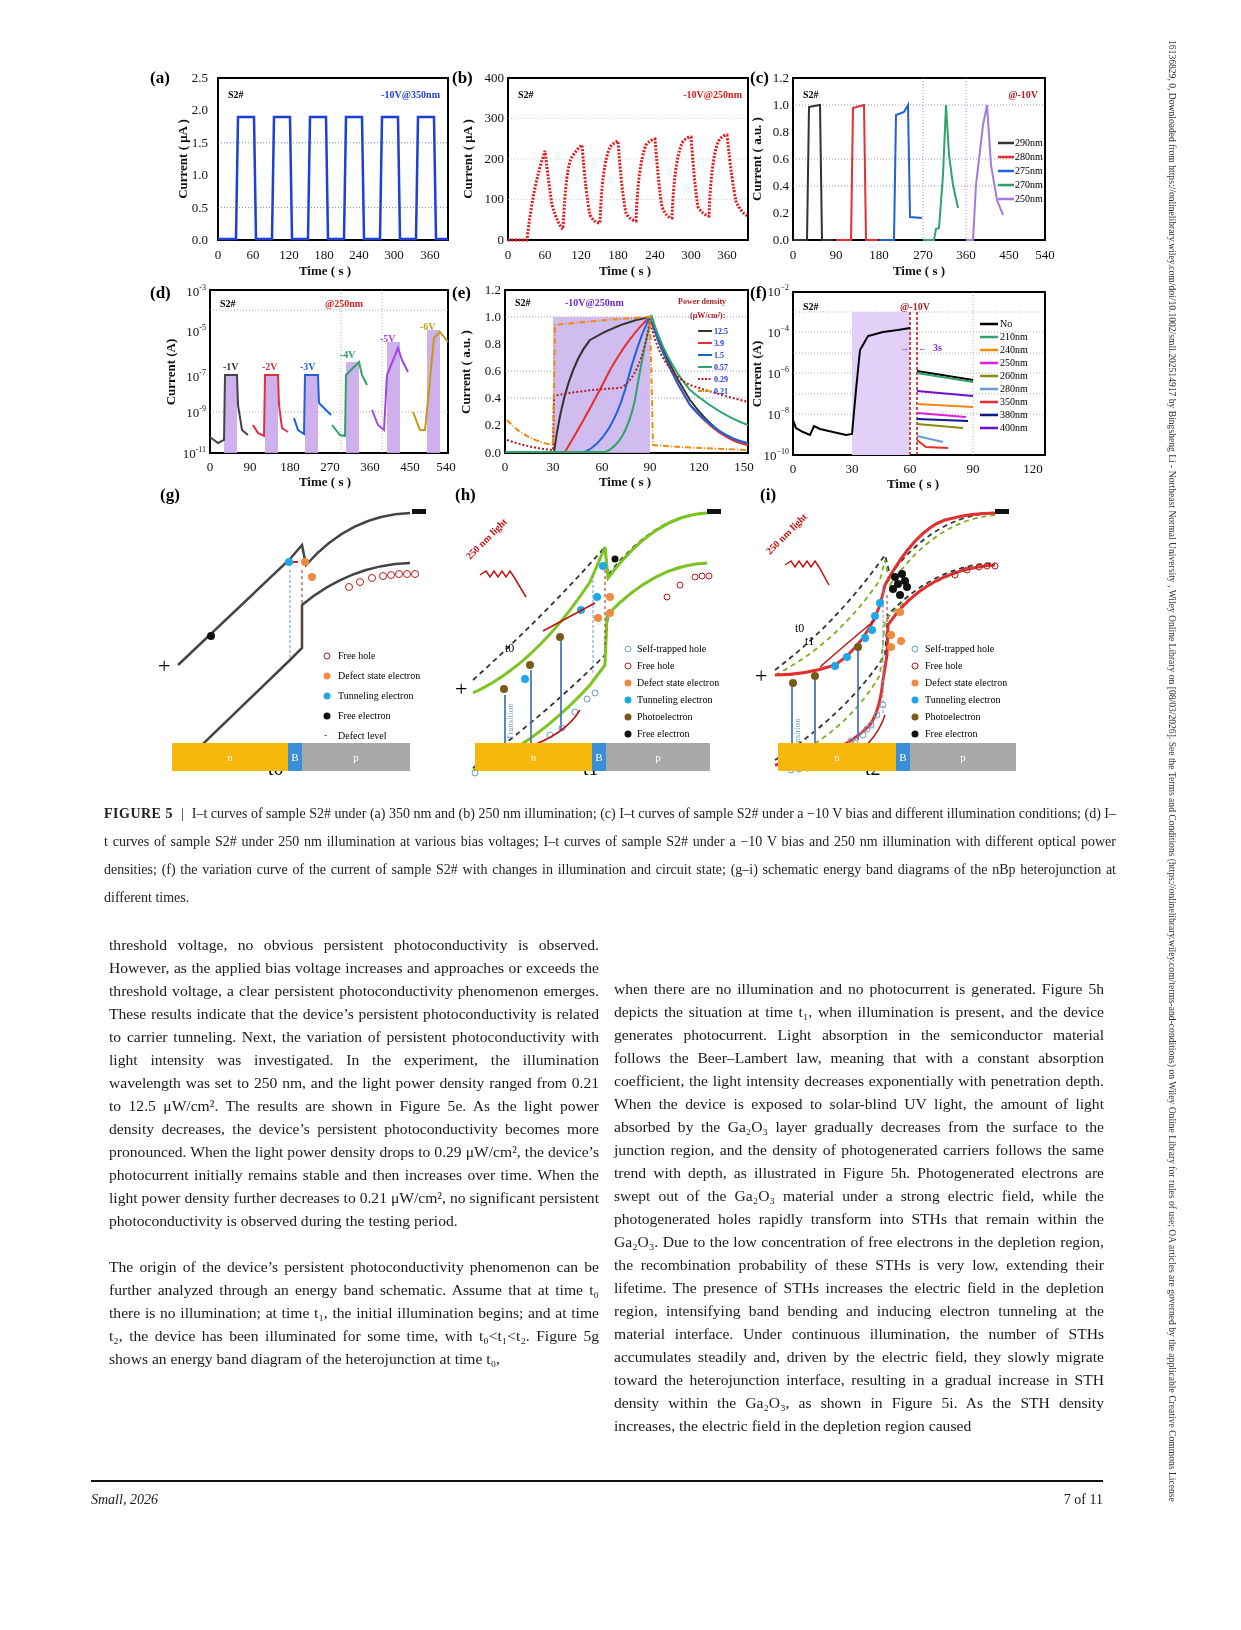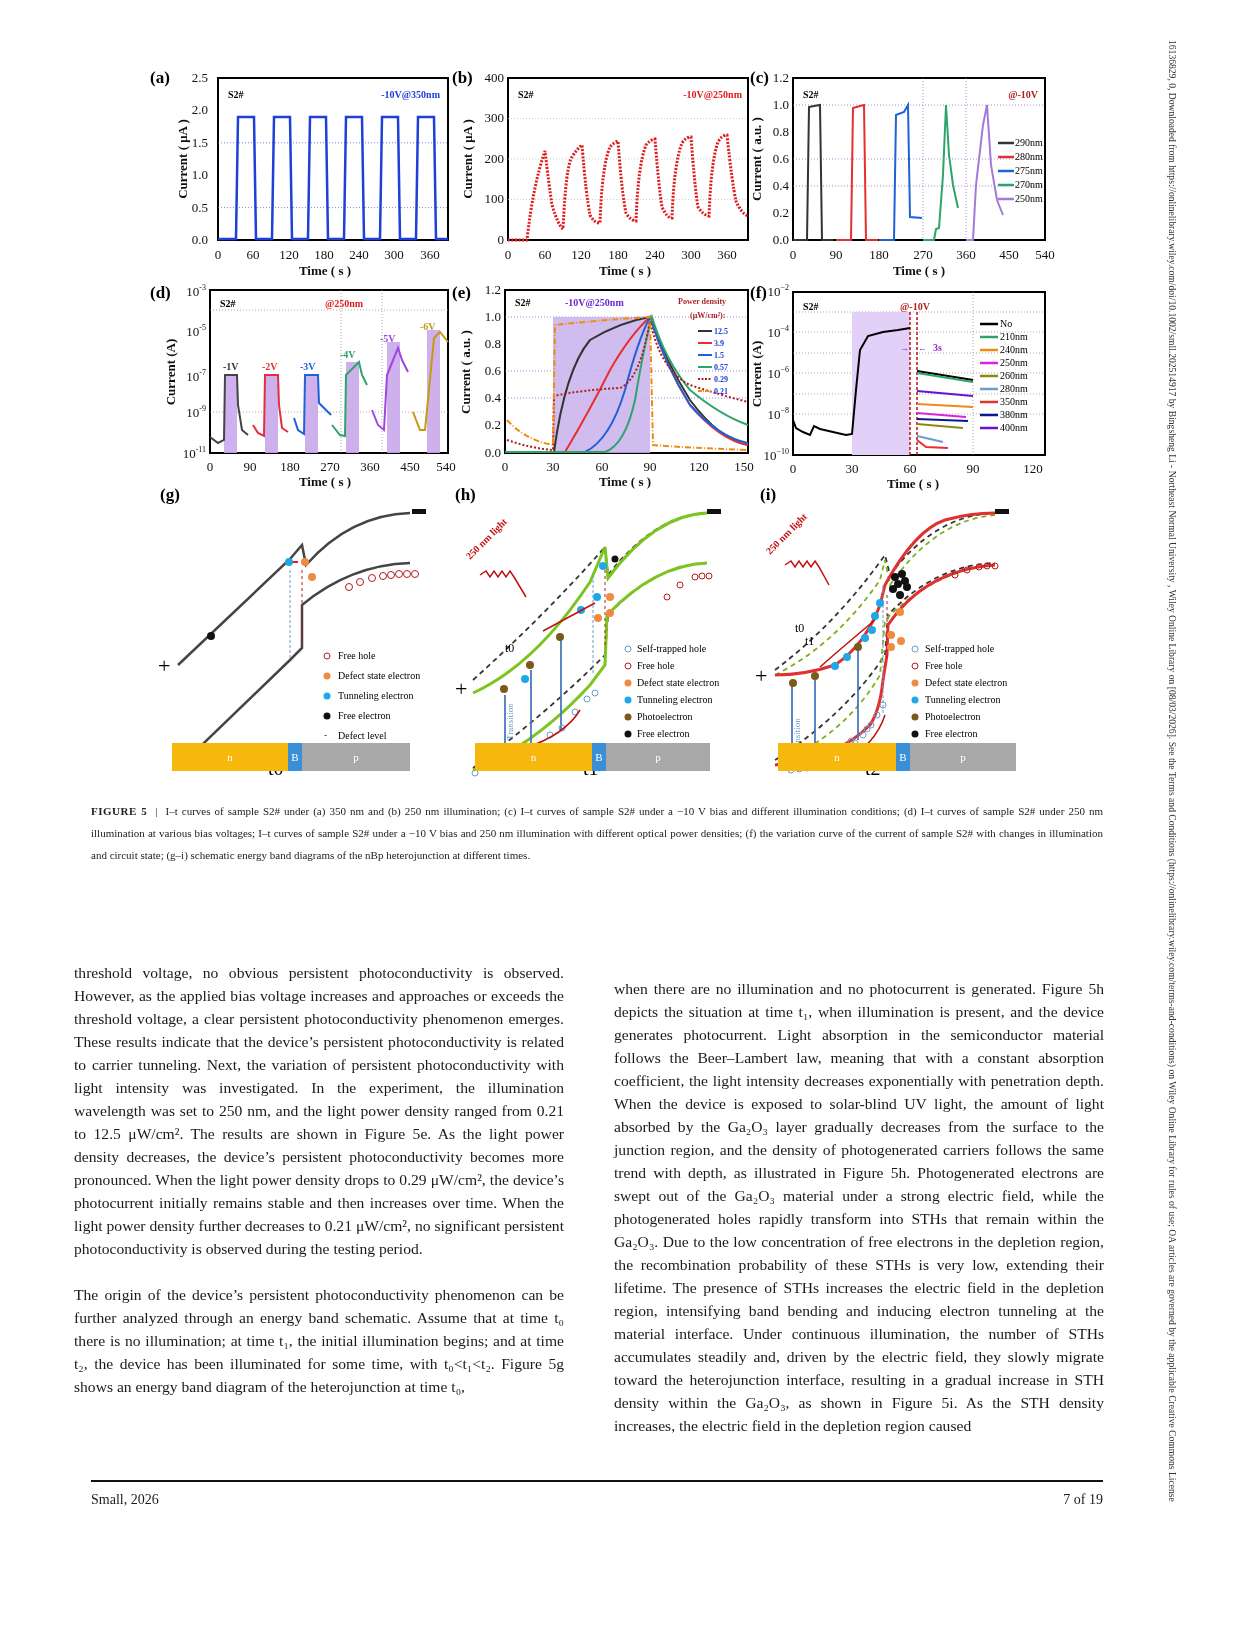--- a/index.html
+++ b/index.html
@@ -4,30 +4,30 @@
 <style>
   html,body{margin:0;padding:0;background:#fff;}
   body{width:1241px;height:1630px;position:relative;overflow:hidden;font-family:"Liberation Serif","DejaVu Serif",serif;color:#1a1a1a;}
   .fig{position:absolute;left:150px;top:65px;width:900px;height:720px;}
   .panel{position:absolute;}
   .panel svg{display:block;overflow:visible;}
   .plbl{font-family:"Liberation Serif",serif;font-weight:bold;font-size:17px;}
   .tick{font-family:"Liberation Serif",serif;font-size:13px;fill:#111;}
   .axlab{font-family:"Liberation Serif",serif;font-weight:bold;font-size:13px;fill:#111;}
   .small{font-family:"Liberation Serif",serif;font-size:10px;}
-  .caption{position:absolute;left:91px;top:800px;width:1012px;font-size:11px;line-height:22px;text-align:justify;color:#222;}
+  .caption{position:absolute;left:104px;top:800px;width:1012px;font-size:14px;line-height:28px;text-align:justify;color:#222;}
   .caption .fl{font-weight:bold;letter-spacing:0.5px;}
   .caption .bar{padding:0 8px;}
   .col{position:absolute;top:933px;width:490px;font-size:15.6px;line-height:23px;text-align:justify;}
   .col p{margin:0;}
   .col p + p{margin-top:23px;}
-  .col.left{left:74px;margin-top:28px;}
+  .col.left{left:109px;}
   .col.right{left:614px;margin-top:44px;}
   .footer-rule{position:absolute;left:91px;top:1480px;width:1012px;height:2px;background:#111;}
-  .footer-left{position:absolute;left:91px;top:1492px;font-size:14px;}
+  .footer-left{position:absolute;left:91px;top:1492px;font-size:14px;font-style:italic;}
   .footer-right{position:absolute;right:138px;top:1492px;font-size:14px;}
   .sidebar{position:absolute;left:1168px;top:40px;width:12px;height:1560px;}
   .sidebar span{position:absolute;left:0;top:0;transform-origin:0 0;transform:translate(10px,0) rotate(90deg);white-space:nowrap;font-size:9.6px;color:#333;width:1560px;}
 </style>
 </head>
 <body>
 
 <div class="fig">
 
   <div class="panel" style="left:0;top:0;">
@@ -570,17 +570,17 @@
 <div class="col left">
   <p>threshold voltage, no obvious persistent photoconductivity is observed. However, as the applied bias voltage increases and approaches or exceeds the threshold voltage, a clear persistent photoconductivity phenomenon emerges. These results indicate that the device’s persistent photoconductivity is related to carrier tunneling. Next, the variation of persistent photoconductivity with light intensity was investigated. In the experiment, the illumination wavelength was set to 250 nm, and the light power density ranged from 0.21 to 12.5 μW/cm². The results are shown in Figure 5e. As the light power density decreases, the device’s persistent photoconductivity becomes more pronounced. When the light power density drops to 0.29 μW/cm², the device’s photocurrent initially remains stable and then increases over time. When the light power density further decreases to 0.21 μW/cm², no significant persistent photoconductivity is observed during the testing period.</p>
   <p>The origin of the device’s persistent photoconductivity phenomenon can be further analyzed through an energy band schematic. Assume that at time t₀ there is no illumination; at time t₁, the initial illumination begins; and at time t₂, the device has been illuminated for some time, with t₀&lt;t₁&lt;t₂. Figure 5g shows an energy band diagram of the heterojunction at time t₀,</p>
 </div>
 <div class="col right">
   <p>when there are no illumination and no photocurrent is generated. Figure 5h depicts the situation at time t₁, when illumination is present, and the device generates photocurrent. Light absorption in the semiconductor material follows the Beer–Lambert law, meaning that with a constant absorption coefficient, the light intensity decreases exponentially with penetration depth. When the device is exposed to solar-blind UV light, the amount of light absorbed by the Ga₂O₃ layer gradually decreases from the surface to the junction region, and the density of photogenerated carriers follows the same trend with depth, as illustrated in Figure 5h. Photogenerated electrons are swept out of the Ga₂O₃ material under a strong electric field, while the photogenerated holes rapidly transform into STHs that remain within the Ga₂O₃. Due to the low concentration of free electrons in the depletion region, the recombination probability of these STHs is very low, extending their lifetime. The presence of STHs increases the electric field in the depletion region, intensifying band bending and inducing electron tunneling at the material interface. Under continuous illumination, the number of STHs accumulates steadily and, driven by the electric field, they slowly migrate toward the heterojunction interface, resulting in a gradual increase in STH density within the Ga₂O₃, as shown in Figure 5i. As the STH density increases, the electric field in the depletion region caused</p>
 </div>
 
 <div class="footer-rule"></div>
 <div class="footer-left">Small, 2026</div>
-<div class="footer-right">7 of 19</div>
+<div class="footer-right">7 of 11</div>
 
 <div class="sidebar">
   <span>16136829, 0, Downloaded from https://onlinelibrary.wiley.com/doi/10.1002/smll.202514917 by Bingsheng Li - Northeast Normal University , Wiley Online Library on [08/03/2026]. See the Terms and Conditions (https://onlinelibrary.wiley.com/terms-and-conditions) on Wiley Online Library for rules of use; OA articles are governed by the applicable Creative Commons License</span>
 </div>
 
 </body></html>

